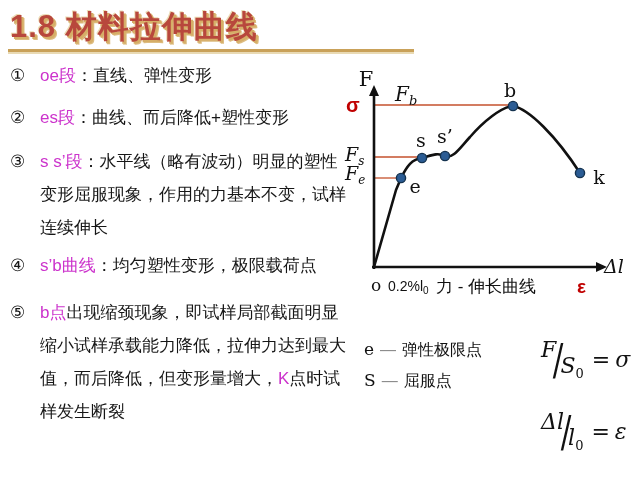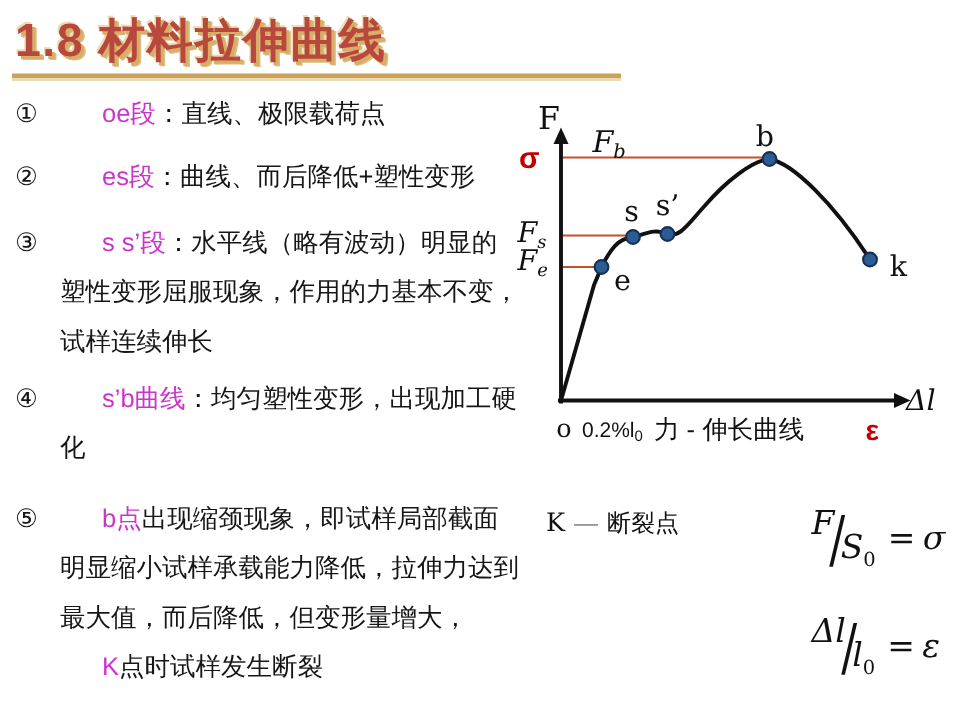--- a/index.html
+++ b/index.html
@@ -15,21 +15,21 @@
 
   
   .list{position:absolute;left:10px;top:59px;width:336px;font-size:17px;line-height:33px;color:#161616;}
   .item{display:flex;}
   .item .num{width:30px;flex:0 0 30px;}
   .item .body{flex:1;}
   .item:nth-child(1){margin-bottom:9px;}
   .item:nth-child(2){margin-bottom:11px;}
   .item:nth-child(3){margin-bottom:5px;}
   .item:nth-child(4){margin-bottom:14px;}
-  .magenta{color:#cc33cc;margin-left:28px;}
+  .magenta{color:#cc33cc;}
 
   
   .chart{position:absolute;left:340px;top:63px;width:300px;height:247px;}
   .serif-lbl{font-family:"DejaVu Serif","Liberation Serif",serif;}
 
   
   .legend{position:absolute;left:364px;top:334px;font-size:16px;line-height:31px;color:#111;}
   .lkey{font-family:"DejaVu Serif","Liberation Serif",serif;font-size:17px;}
   .ldash{color:#8a8a8a;padding:0 6px;}
 
@@ -48,33 +48,33 @@
 <body>
 
 <div id="slide">
 
   <div class="title">1.8  材料拉伸曲线</div>
   <div class="title-rule"></div>
 
   <div class="list">
     <div class="item">
       <span class="num">①</span>
-      <span class="body"><span class="magenta">oe段</span><span>：直线、极限载荷点</span></span>
+      <span class="body"><span class="magenta">oe段</span><span>：直线、弹性变形</span></span>
     </div>
     <div class="item">
       <span class="num">②</span>
       <span class="body"><span class="magenta">es段</span><span>：曲线、而后降低+塑性变形</span></span>
     </div>
     <div class="item">
       <span class="num">③</span>
       <span class="body"><span class="magenta">s s’段</span><span>：水平线（略有波动）明显的塑性变形屈服现象，作用的力基本不变，试样连续伸长</span></span>
     </div>
     <div class="item">
       <span class="num">④</span>
-      <span class="body"><span class="magenta">s’b曲线</span><span>：均匀塑性变形，出现加工硬化</span></span>
+      <span class="body"><span class="magenta">s’b曲线</span><span>：均匀塑性变形，极限载荷点</span></span>
     </div>
     <div class="item">
       <span class="num">⑤</span>
       <span class="body"><span class="magenta">b点</span><span>出现缩颈现象，即试样局部截面明显缩小试样承载能力降低，拉伸力达到最大值，而后降低，但变形量增大，</span><span class="magenta">K</span><span>点时试样发生断裂</span></span>
     </div>
   </div>
 
   <svg class="chart" viewBox="340 63 300 247" xmlns="http://www.w3.org/2000/svg">
 
     <path fill="none" stroke="#c4512c" stroke-width="1.3" d="M 374 105 L 511 105"></path>
@@ -108,21 +108,22 @@
     <text class="serif-lbl" x="599" y="184" font-size="19" text-anchor="middle" fill="#111">k</text>
 
     <text class="serif-lbl" x="604" y="273" font-size="19" font-style="italic" fill="#111">Δl</text>
     <text class="serif-lbl" x="376" y="291" font-size="17" text-anchor="middle" fill="#111">o</text>
     <text x="388" y="291" font-size="14" fill="#111"><tspan>0.2%l</tspan><tspan dy="3" font-size="10">0</tspan></text>
     <text x="436" y="292" font-size="17" fill="#111">力 - 伸长曲线</text>
     <text x="577" y="293" font-size="19" font-weight="bold" fill="#c00000">ε</text>
   </svg>
 
   <div class="legend">
-    <div><span class="lkey">K</span><span class="ldash">—</span><span>断裂点</span></div>
+    <div><span class="lkey">e</span><span class="ldash">—</span><span>弹性极限点</span></div>
+    <div><span class="lkey">S</span><span class="ldash">—</span><span>屈服点</span></div>
   </div>
 
   <div class="formulas">
     <div class="formula">
       <span class="fnum">F</span>
         <span class="fslash">/</span>
         <span class="fden"><span>S</span><sub>0</sub></span>
       <span class="feq">=</span>
       <span>σ</span>
     </div>

